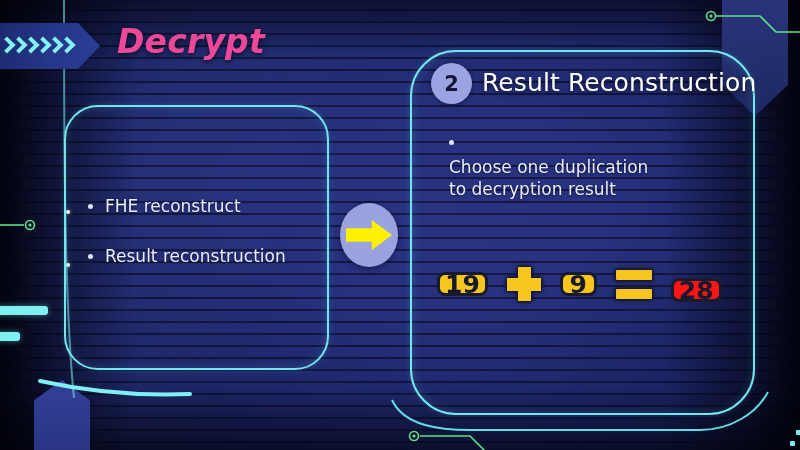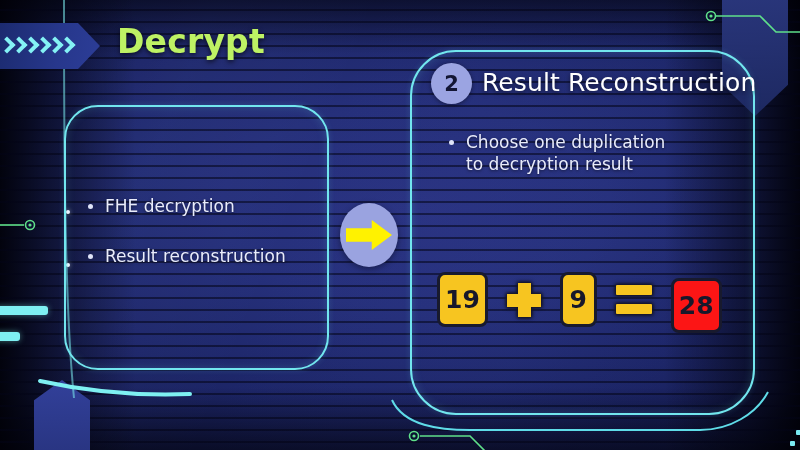--- a/index.html
+++ b/index.html
@@ -85,24 +85,25 @@
   }
   .chev::before {
     content:""; position:absolute; left:1px; top:3px;
     width:8px; height:8px;
     border-top:4px solid #84f2f5; border-right:4px solid #84f2f5;
     transform:rotate(45deg);
   }
 
   .title {
     position:absolute; left:117px; top:22px;
-    font-size:33px; font-weight:bold; color:#bef264;
+    font-size:33px; font-weight:bold; color:#ec4899;
     letter-spacing:.2px;
     text-shadow:0 2px 5px rgba(0,0,0,.65);
     font-family:"DejaVu Sans", sans-serif;
+    font-style:italic;
   }
 
   
   .deco { position:absolute; pointer-events:none; }
 
   
   .chev-big-tr {
     right:12px; top:-4px; width:66px; height:120px;
     background:linear-gradient(180deg,#263徽 0%,#24306f 100%);
     background:linear-gradient(180deg,#2b3880 0%,#1e2a64 100%);
@@ -180,21 +181,21 @@
     color:#131634; font-size:21px; font-weight:bold;
     box-shadow:0 1px 4px rgba(0,0,0,.45);
   }
   .rhead {
     position:absolute; left:482px; top:68px;
     color:#ffffff; font-size:25px; letter-spacing:.1px;
     text-shadow:0 2px 5px rgba(0,0,0,.6);
     white-space:nowrap;
   }
   .bullets-right { left:449px; top:132px; width:280px; }
-  .bullets-right .bullet { font-size:17px; }
+  .bullets-right .bullet { font-size:17px;flex-direction:column; }
 
   
   .arrow-circle {
     position:absolute; left:340px; top:203px;
     width:58px; height:64px; border-radius:50%;
     background:#9aa3e0;
     display:flex; align-items:center; justify-content:center;
     box-shadow:0 2px 6px rgba(0,0,0,.4);
   }
   .arrow-glyph {
@@ -204,21 +205,21 @@
     filter:drop-shadow(0 0 1.2px #1a1a30) drop-shadow(0 0 1.2px #1a1a30)
            drop-shadow(0 0 1.2px #1a1a30);
   }
 
   
   .equation {
     position:absolute; left:437px; top:266px;
     display:flex; align-items:center; gap:19px;
   }
   .tile {
-    min-width:37px; height:55px; padding:0 5px;
+    min-width:37px; height:24px; padding:0 5px;
     border:3px solid #181a2e;
     border-radius:8px;
     display:flex; align-items:center; justify-content:center;
     font-size:25px; font-weight:bold; color:#17182b;
     font-family:"DejaVu Sans", sans-serif;
     line-height:1;
   }
   .tile-yellow { background:#f7c520; }
   .tile-red    { background:#fc1515;margin-top:12px; }
 
@@ -306,21 +307,21 @@
         <span class="chev"></span>
         <span class="chev"></span>
     </div>
   </div>
   <div class="title">Decrypt</div>
 
   <div class="panel panel-left"></div>
   <div class="bullets bullets-left">
     <div class="bullet">
       <span class="dot"></span>
-      <span>FHE decryption</span>
+      <span>FHE reconstruct</span>
     </div>
     <div class="bullet">
       <span class="dot"></span>
       <span>Result reconstruction</span>
     </div>
   </div>
 
   <div class="arrow-circle">
     <div class="arrow-glyph"></div>
   </div>

